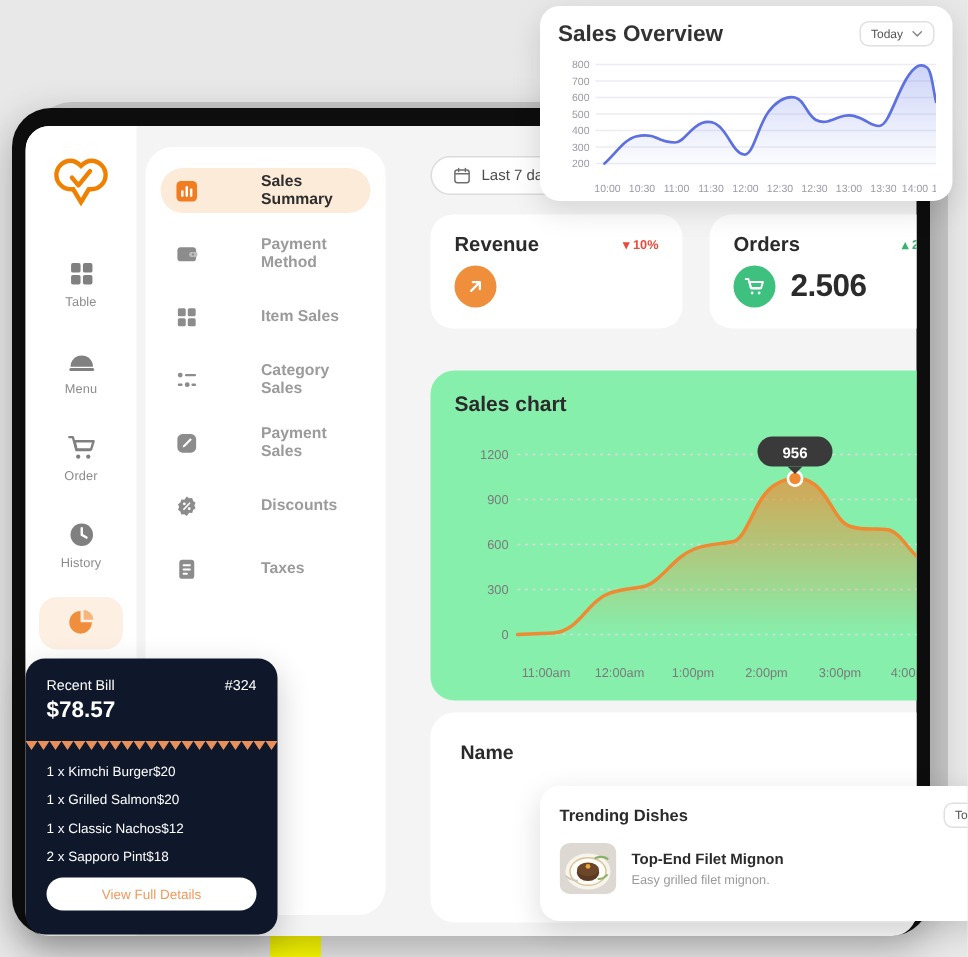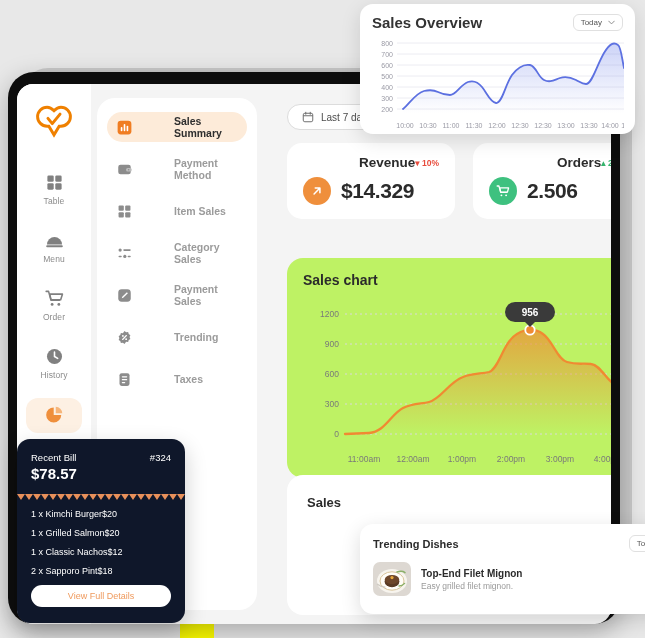--- a/index.html
+++ b/index.html
@@ -84,34 +84,34 @@
     border: 1px solid #dcdcdc; border-radius: 13px;
     background: #fff; display: flex; align-items: center; gap: 7px;
     font-size: 10px; color: #4c4c4c; cursor: pointer;
   }
 
   .stat-row { position: absolute; left: 22px; top: 59px; display: flex; gap: 18px; }
   .stat-card {
     width: 168px; height: 76px; background: #fff;
     border-radius: 15px; padding: 12px 16px;
   }
-  .stat-top { display: flex; align-items: center; justify-content: flex-end; }
+  .stat-top { display: flex; align-items: center; justify-content: space-between; }
   .stat-title { font-size: 13.5px; font-weight: 700; color: #2b2b2b; }
   .stat-delta { font-size: 8.5px; font-weight: 700; }
   .stat-body { display: flex; align-items: center; gap: 10px; margin-top: 7px; }
   .stat-bubble {
     width: 28px; height: 28px; border-radius: 50%;
     display: flex; align-items: center; justify-content: center; flex: 0 0 28px;
   }
   .stat-value { font-size: 21px; font-weight: 700; color: #2b2b2b; letter-spacing: -.4px; }
 
   .chart-card {
-    position: absolute; left: 22px; top: 174px;
+    position: absolute; left: 22px; top: 163px;
     width: 354px; height: 220px;
-    background: #bef264; border-radius: 16px; padding: 14px 16px;
+    background: #86efac; border-radius: 16px; padding: 14px 16px;
   }
   .chart-card h3 { font-size: 14px; font-weight: 700; color: #2b2b2b; }
 
   .table-card {
     position: absolute; left: 22px; top: 391px;
     width: 354px; height: 140px;
     background: #fff; border-radius: 16px; padding: 18px 20px;
   }
   .table-card .th { font-size: 13px; font-weight: 700; color: #2b2b2b; }
 
@@ -288,21 +288,21 @@
           <span class="mi-lbl">Payment Sales</span>
         </div>
 
         <div class="menu-item">
           <svg class="mi-ico" viewBox="0 0 24 24">
             <path d="M12 1.6l2.6 1.9 3.2-.3 1 3.1 2.6 1.9-1.3 3 1.3 3-2.6 1.9-1 3.1-3.2-.3L12 22.4l-2.6-1.9-3.2.3-1-3.1-2.6-1.9 1.3-3-1.3-3 2.6-1.9 1-3.1 3.2.3z" fill="#8c8c8c"></path>
             <path d="M9 15.2 15 8.8" stroke="#fff" stroke-width="1.8" stroke-linecap="round"></path>
             <circle cx="9.4" cy="9.4" r="1.5" fill="#fff"></circle>
             <circle cx="14.6" cy="14.6" r="1.5" fill="#fff"></circle>
           </svg>
-          <span class="mi-lbl">Trending</span>
+          <span class="mi-lbl">Discounts</span>
         </div>
 
         <div class="menu-item">
           <svg class="mi-ico" viewBox="0 0 24 24">
             <rect x="4" y="1.8" width="16" height="20.4" rx="3.4" fill="#8c8c8c"></rect>
             <rect x="7.6" y="6.6" width="8.8" height="2.1" rx="1" fill="#fff"></rect>
             <rect x="7.6" y="11.2" width="8.8" height="2.1" rx="1" fill="#fff"></rect>
             <rect x="7.6" y="15.8" width="5.6" height="2.1" rx="1" fill="#fff"></rect>
           </svg>
           <span class="mi-lbl">Taxes</span>
@@ -328,21 +328,20 @@
                 <span>▾</span>
                 <span>10%</span>
               </span>
             </div>
             <div class="stat-body">
               <span class="stat-bubble" style="background:#ef8f3c">
                 <svg width="14" height="14" viewBox="0 0 24 24">
                   <path d="M7 17 17 7M9 7h8v8" fill="none" stroke="#fff" stroke-width="2.6" stroke-linecap="round" stroke-linejoin="round"></path>
                 </svg>
               </span>
-              <span class="stat-value">$14.329</span>
             </div>
           </div>
 
           <div class="stat-card">
             <div class="stat-top">
               <span class="stat-title">Orders</span>
               <span class="stat-delta" style="color:#34b36c">
                 <span>▴</span>
                 <span>20%</span>
               </span>
@@ -413,21 +412,21 @@
               <text x="110" y="170">12:00am</text>
               <text x="159" y="170">1:00pm</text>
               <text x="208" y="170">2:00pm</text>
               <text x="257" y="170">3:00pm</text>
               <text x="305" y="170">4:00pm</text>
             </g>
           </svg>
         </div>
 
         <div class="table-card">
-          <span class="th">Sales</span>
+          <span class="th">Name</span>
         </div>
       </div>
 
     </div>
   </div>
 
   <div class="overview">
     <div class="ov-head">
       <span class="ov-title">Sales Overview</span>
       <span class="pill-sel">

